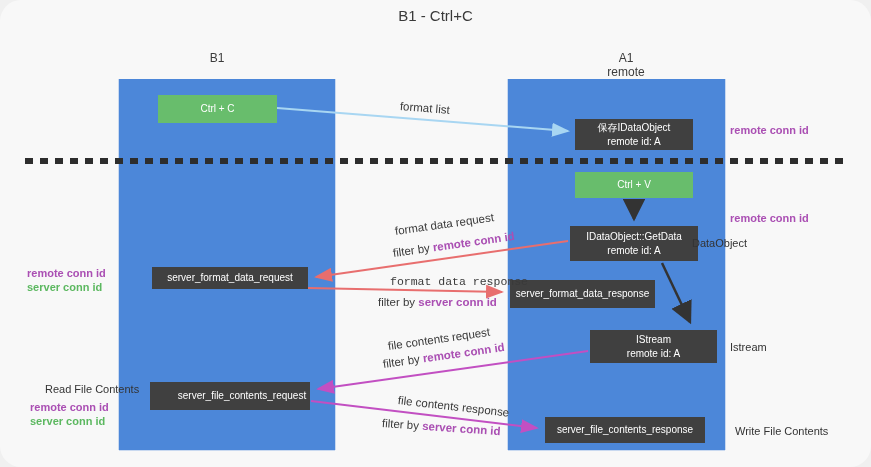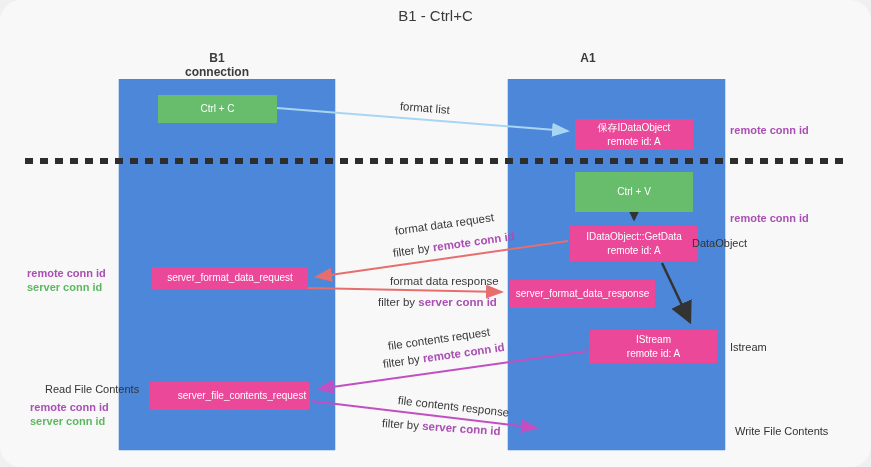--- a/index.html
+++ b/index.html
@@ -19,61 +19,60 @@
     left:0;right:0;top:6px;
     text-align:center;
     font-size:15px;line-height:19px;
     color:#3a3a3a;
   }
   .col-header{
     width:140px;
     text-align:center;
     font-size:12px;line-height:14px;
     color:#3c3c3c;
-    font-weight:bold;
   }
   .lifeline{
     background:#4c87d9;
     box-shadow:0 1px 0 #c9d9f0, 1px 0 0 #c9d9f0, -1px 0 0 #c9d9f0;
   }
   .dashline{
     height:6px;
     background:repeating-linear-gradient(90deg,#2d2d2d 0 8px,transparent 8px 15px);
   }
   .node{
     display:flex;flex-direction:column;
     align-items:center;justify-content:center;
     color:#ffffff;
     font-size:10px;line-height:14px;
     text-align:center;
     box-sizing:border-box;
   }
   .green{background:#68bd6c;}
-  .orange{background:#ec4899;}
+  .orange{background:#404040;}
   .lbl{font-size:11px;line-height:14px;color:#333333;white-space:nowrap;}
   .purple-b{color:#aa4fb3;font-weight:bold;}
   .green-b{color:#5cb860;font-weight:bold;}
   .alabel{font-size:11.5px;color:#3a3a3a;white-space:nowrap;transform-origin:left center;}
   svg.overlay{position:absolute;left:0;top:0;pointer-events:none;}
 </style>
 </head>
 <body>
 
 <div id="stage">
 
   <div class="abs title">
     <div>B1 - Ctrl+C</div>
   </div>
 
   <div class="abs col-header" style="left:147px;top:51px;">
     <div>B1</div>
-    <div>connection</div>
   </div>
-  <div class="abs col-header" style="left:518px;top:51px;">
+  <div class="abs col-header" style="left:556px;top:51px;">
     <div>A1</div>
+    <div>remote</div>
   </div>
 
   <div class="abs lifeline" style="left:119px;top:79px;width:216px;height:371px;"></div>
   <div class="abs lifeline" style="left:508px;top:79px;width:217px;height:371px;"></div>
 
   <div class="abs dashline" style="left:25px;top:158px;width:822px;"></div>
 
   <svg class="overlay" width="871" height="467">
     <defs>
       <marker id="ah-blue" markerWidth="9" markerHeight="7" refX="8" refY="3.5" orient="auto">
@@ -94,21 +93,21 @@
     <line x1="568" y1="241" x2="316" y2="277" stroke="#e86e6e" stroke-width="2" marker-end="url(#ah-red)"></line>
     <line x1="308" y1="288" x2="502" y2="292" stroke="#e86e6e" stroke-width="2" marker-end="url(#ah-red)"></line>
     <line x1="662" y1="263" x2="690" y2="322" stroke="#333333" stroke-width="2.5" marker-end="url(#ah-black)"></line>
     <line x1="588" y1="351" x2="318" y2="389" stroke="#c24fc2" stroke-width="2" marker-end="url(#ah-magenta)"></line>
     <line x1="311" y1="401" x2="537" y2="428" stroke="#c24fc2" stroke-width="2" marker-end="url(#ah-magenta)"></line>
   </svg>
 
   <div class="abs node green" style="left:158px;top:95px;width:119px;height:28px;">
     <div>Ctrl + C</div>
   </div>
-  <div class="abs node green" style="left:575px;top:172px;width:118px;height:40px;">
+  <div class="abs node green" style="left:575px;top:172px;width:118px;height:26px;">
     <div>Ctrl + V</div>
   </div>
 
   <div class="abs node orange" style="left:575px;top:119px;width:118px;height:31px;">
     <div>保存IDataObject</div>
     <div>remote id: A</div>
   </div>
   <div class="abs node orange" style="left:570px;top:226px;width:128px;height:35px;">
     <div>IDataObject::GetData</div>
     <div>remote id: A</div>
@@ -120,39 +119,42 @@
 
   <div class="abs node orange" style="left:152px;top:267px;width:156px;height:22px;">
     <div>server_format_data_request</div>
   </div>
   <div class="abs node orange" style="left:510px;top:280px;width:145px;height:28px;">
     <div>server_format_data_response</div>
   </div>
   <div class="abs node orange" style="left:150px;top:382px;width:160px;height:28px;padding-left:24px;">
     <div>server_file_contents_request</div>
   </div>
+  <div class="abs node orange" style="left:545px;top:417px;width:160px;height:26px;">
+    <div>server_file_contents_response</div>
+  </div>
 
   <div class="abs lbl purple-b" style="left:730px;top:123px;">remote conn id</div>
   <div class="abs lbl purple-b" style="left:730px;top:211px;">remote conn id</div>
   <div class="abs lbl" style="left:692px;top:236px;">DataObject</div>
   <div class="abs lbl" style="left:730px;top:340px;">Istream</div>
   <div class="abs lbl" style="left:735px;top:424px;">Write File Contents</div>
 
   <div class="abs lbl purple-b" style="left:27px;top:266px;">remote conn id</div>
   <div class="abs lbl green-b" style="left:27px;top:280px;">server conn id</div>
   <div class="abs lbl" style="left:28px;top:382px;padding-left:17px;">Read File Contents</div>
   <div class="abs lbl purple-b" style="left:30px;top:400px;">remote conn id</div>
   <div class="abs lbl green-b" style="left:30px;top:414px;">server conn id</div>
 
   <div class="abs alabel" style="left:400px;top:100px;transform:rotate(4.5deg);">format list</div>
 
   <div class="abs alabel" style="left:395px;top:225px;transform:rotate(-8deg);">format data request</div>
   <div class="abs alabel" style="left:393px;top:247px;transform:rotate(-8deg);"><span>filter by </span><span class="purple-b">remote conn id</span></div>
 
-  <div class="abs alabel" style="left:390px;top:275px;">format data response</div>
+  <div class="abs alabel" style="left:390px;top:275px;font-family:Liberation Mono, monospace;">format data response</div>
   <div class="abs alabel" style="left:378px;top:296px;"><span>filter by </span><span class="purple-b">server conn id</span></div>
 
   <div class="abs alabel" style="left:388px;top:340px;transform:rotate(-8deg);">file contents request</div>
   <div class="abs alabel" style="left:383px;top:358px;transform:rotate(-8deg);"><span>filter by </span><span class="purple-b">remote conn id</span></div>
 
   <div class="abs alabel" style="left:398px;top:394px;transform:rotate(6.5deg);">file contents response</div>
   <div class="abs alabel" style="left:382px;top:417px;transform:rotate(4deg);"><span>filter by </span><span class="purple-b">server conn id</span></div>
 
 </div>
 

